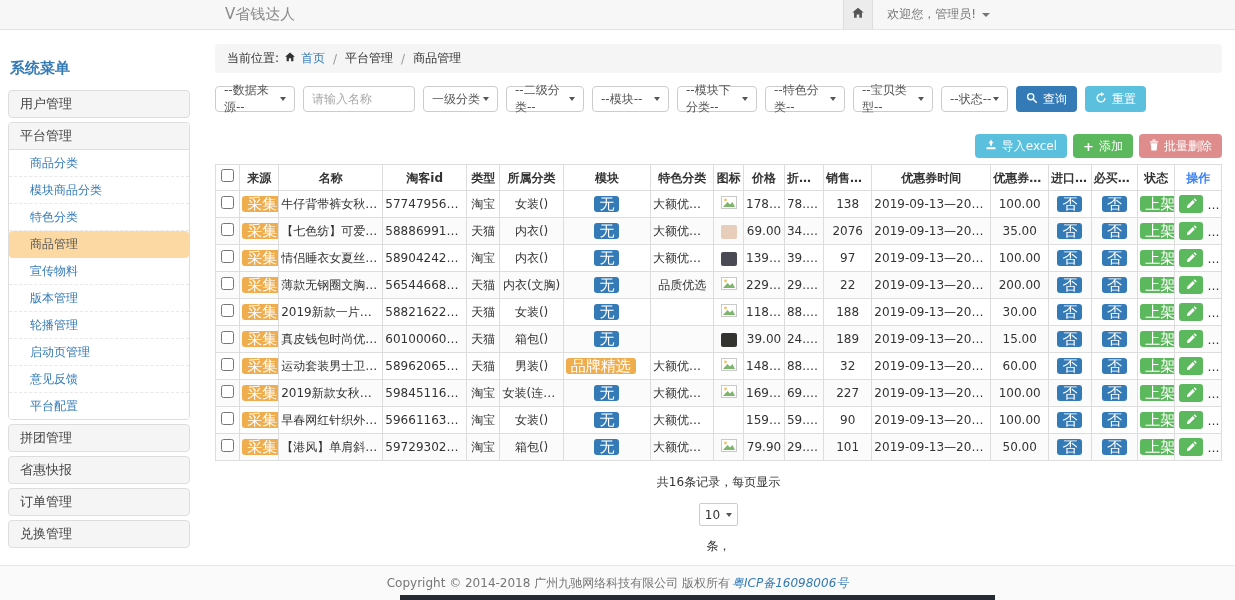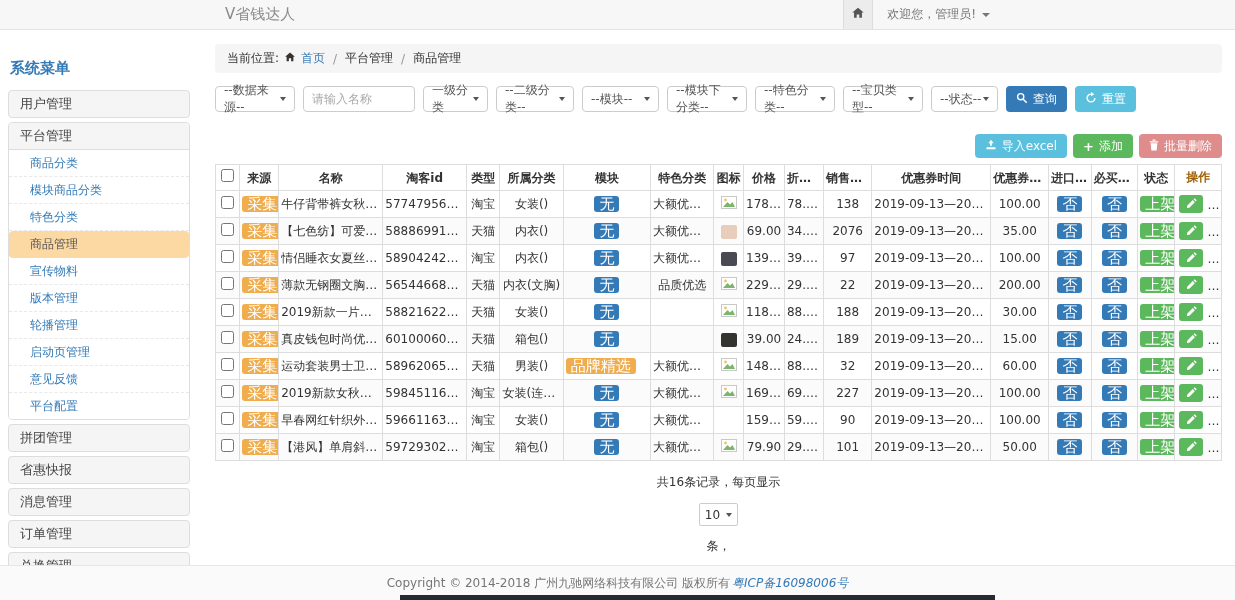--- a/index.html
+++ b/index.html
@@ -42,38 +42,38 @@
   .crumb .sep { color:#999; margin:0 3px; }
 
   .filter-row { margin-top:13px; display:flex; gap:8px; align-items:center; }
   .fc { height:26px; border:1px solid #ccc; border-radius:4px; font-size:12px; color:#555;
     display:flex; align-items:center; padding:0 8px; background:#fff; cursor:pointer; }
   .fc.sel { justify-content:space-between; }
   input.fc { cursor:text; }
   input.fc::placeholder { color:#aaa; }
   .sel-caret { width:0; height:0; border-left:3.5px solid transparent; border-right:3.5px solid transparent;
     border-top:4px solid #555; }
-  .f0{width:80px}.f1{width:112px}.f2{width:65px}.f3{width:78px}.f4{width:77px}
+  .f0{width:80px}.f1{width:112px}.f2{width:75px}.f3{width:78px}.f4{width:77px}
   .f5{width:80px}.f6{width:80px}.f7{width:80px}.f8{width:67px}
   .btn { height:26px; border:none; border-radius:4px; color:#fff; font-size:12px;
     display:inline-flex; align-items:center; gap:5px; padding:0 10px; cursor:pointer;
     font-family:inherit; }
   .btn-primary { background:#337ab7; }
   .btn-info { background:#5bc0de; }
   .btn-success { background:#5cb85c; }
   .btn-soft-danger { background:#df8c8c; }
 
   .toolbar-row { margin-top:22px; display:flex; justify-content:flex-end; gap:6px; }
   .toolbar-row .btn { height:24px; }
 
   table.grid { margin-top:6px; width:100%; border-collapse:collapse; table-layout:fixed; }
   .grid th, .grid td { border:1px solid #ddd; font-size:12px; text-align:center; color:#333;
     padding:4px 2px; overflow:hidden; white-space:nowrap; text-overflow:ellipsis; line-height:16px; }
   .grid th { font-weight:bold; background:#fff; }
-  .grid th.op-head { color:#a16207;font-family:Liberation Mono, monospace; }
+  .grid th.op-head { color:#3b82f6; }
   .grid tbody tr:nth-child(even) td { background:#fbfbfb; }
   .badge { display:inline-block; padding:2px 5px; border-radius:3px; font-size:15px; color:#fff; line-height:12px; }
   .bg-orange { background:#f0ad4e; }
   .bg-blue { background:#337ab7; }
   .bg-green { background:#5cb85c; }
   .module-extra { margin-left:3px; color:#333; }
   .thumb { display:inline-block; width:16px; height:14px; vertical-align:middle; border-radius:2px; }
   .act-btn { width:24px; height:18px; border-radius:3px; border:none; color:#fff;
     display:inline-flex; align-items:center; justify-content:center; margin:0 2px; cursor:pointer; }
   .act-edit { background:#5cb85c; }
@@ -132,21 +132,20 @@
           <a class="sublink" href="#">宣传物料</a>
           <a class="sublink" href="#">版本管理</a>
           <a class="sublink" href="#">轮播管理</a>
           <a class="sublink" href="#">启动页管理</a>
           <a class="sublink" href="#">意见反馈</a>
           <a class="sublink" href="#">平台配置</a>
         </div>
       </div>
       <div class="side-group">拼团管理</div>
       <div class="side-group">省惠快报</div>
-      <div class="side-group">消息管理</div>
       <div class="side-group">订单管理</div>
       <div class="side-group">兑换管理</div>
     </div>
 </aside>
 
 <main class="content">
 
   <div class="crumb">
     <span>当前位置:</span>
     <span>

